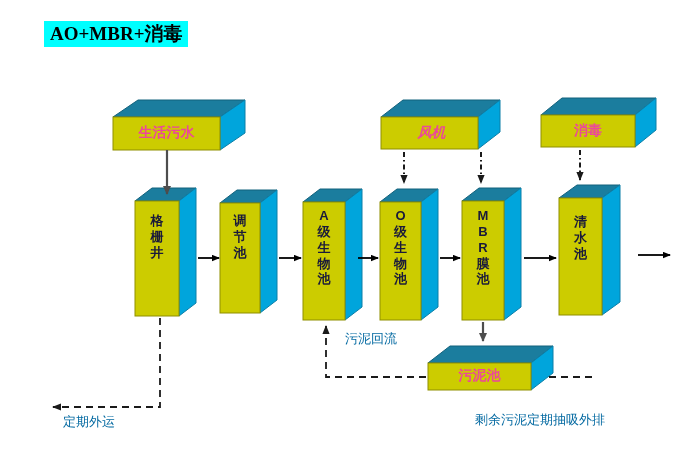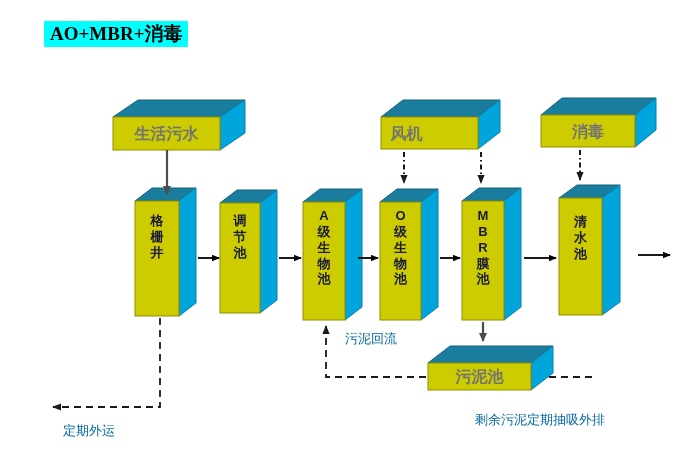--- a/index.html
+++ b/index.html
@@ -46,23 +46,23 @@
     font-family: "Liberation Sans", sans-serif;
     font-size: 13px;
     font-weight: bold;
     text-align: center;
     line-height: 1.22;
     white-space: pre-line;
     pointer-events: none;
   }
   .box-label-h {
     position: absolute;
-    color: #737373;
-    font-family: "Liberation Sans", sans-serif;
-    font-size: 16px;
+    color: #ec4899;
+    font-family: "Liberation Sans", sans-serif;
+    font-size: 14px;
     font-weight: bold;
     text-align: center;
     white-space: nowrap;
     pointer-events: none;
   }
   .note-label {
     position: absolute;
     color: #0369a1;
     font-family: "Liberation Sans", sans-serif;
     font-size: 13px;
@@ -168,21 +168,21 @@
 
     <path d="M160,318 L160,407 L53,407" fill="none" stroke="#1a1a1a" stroke-width="1.8" stroke-dasharray="7,5" marker-end="url(#ah-dash)"></path>
 
     <path d="M426,377 L326,377 L326,326" fill="none" stroke="#1a1a1a" stroke-width="1.8" stroke-dasharray="7,5" marker-end="url(#ah-dash)"></path>
 
     <line x1="549" y1="377" x2="592" y2="377" stroke="#1a1a1a" stroke-width="1.8" stroke-dasharray="7,5"></line>
   </svg>
 
   <div class="box-label-h" style="left:113px; top:124px; width:107px;">生活污水</div>
 
-  <div class="box-label-h" style="left:358px; top:124px; width:97px;">风机</div>
+  <div class="box-label-h" style="left:383px; top:124px; width:97px;font-style:italic;">风机</div>
 
   <div class="box-label-h" style="left:428px; top:367px; width:103px;">污泥池</div>
 
   <div class="box-label-h" style="left:541px; top:122px; width:94px;">消毒</div>
 
   <div class="box-label-v" style="left:135px; top:213px; width:44px;">格
 栅
 井</div>
 
   <div class="box-label-v" style="left:220px; top:213px; width:40px;">调
@@ -206,17 +206,17 @@
 R
 膜
 池</div>
 
   <div class="box-label-v" style="left:559px; top:214px; width:43px;">清
 水
 池</div>
 
   <div class="note-label" style="left:345px; top:330px;">污泥回流</div>
 
-  <div class="note-label" style="left:63px; top:422px;">定期外运</div>
+  <div class="note-label" style="left:63px; top:413px;">定期外运</div>
 
   <div class="note-label" style="left:452px; top:411px;margin-left:23px;">剩余污泥定期抽吸外排</div>
 
 </div>
 
 </body></html>

